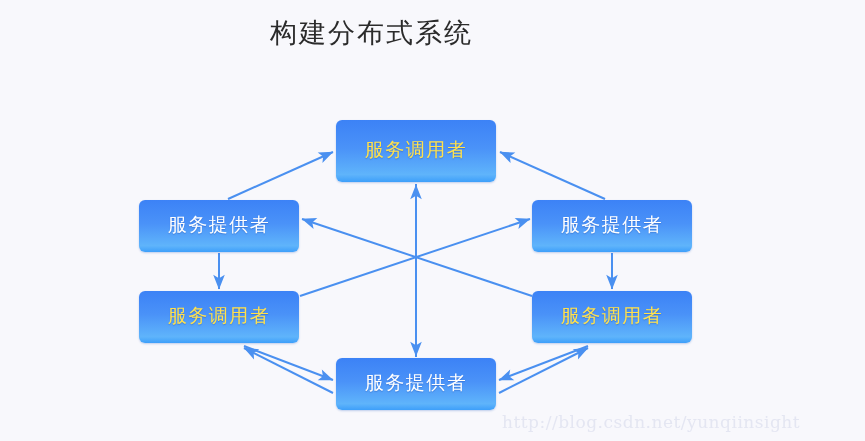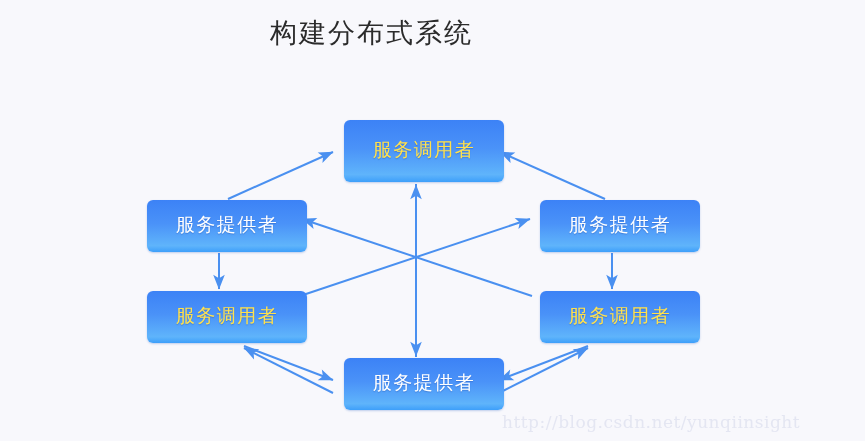--- a/index.html
+++ b/index.html
@@ -47,21 +47,20 @@
     border-radius: 6px;
     background: linear-gradient(to bottom, #3c82f6 0%, #4a92f8 45%, #5fb4fb 88%, #3d9ffa 100%);
     box-shadow: 0 1px 2px rgba(60,110,200,0.30);
     display: flex;
     align-items: center;
     justify-content: center;
     font-size: 19px;
     letter-spacing: 1.5px;
     line-height: 1;
     text-shadow: 0 1px 1px rgba(30,70,160,0.35);
-    margin-left: 8px;
   }
   .node-label {
     display: block;
     transform: translateY(-2px);
   }
   .text-white { color: #ffffff; text-align: center; }
   .text-yellow { color: #ffe14d; }
 
   #watermark {
     position: absolute;

